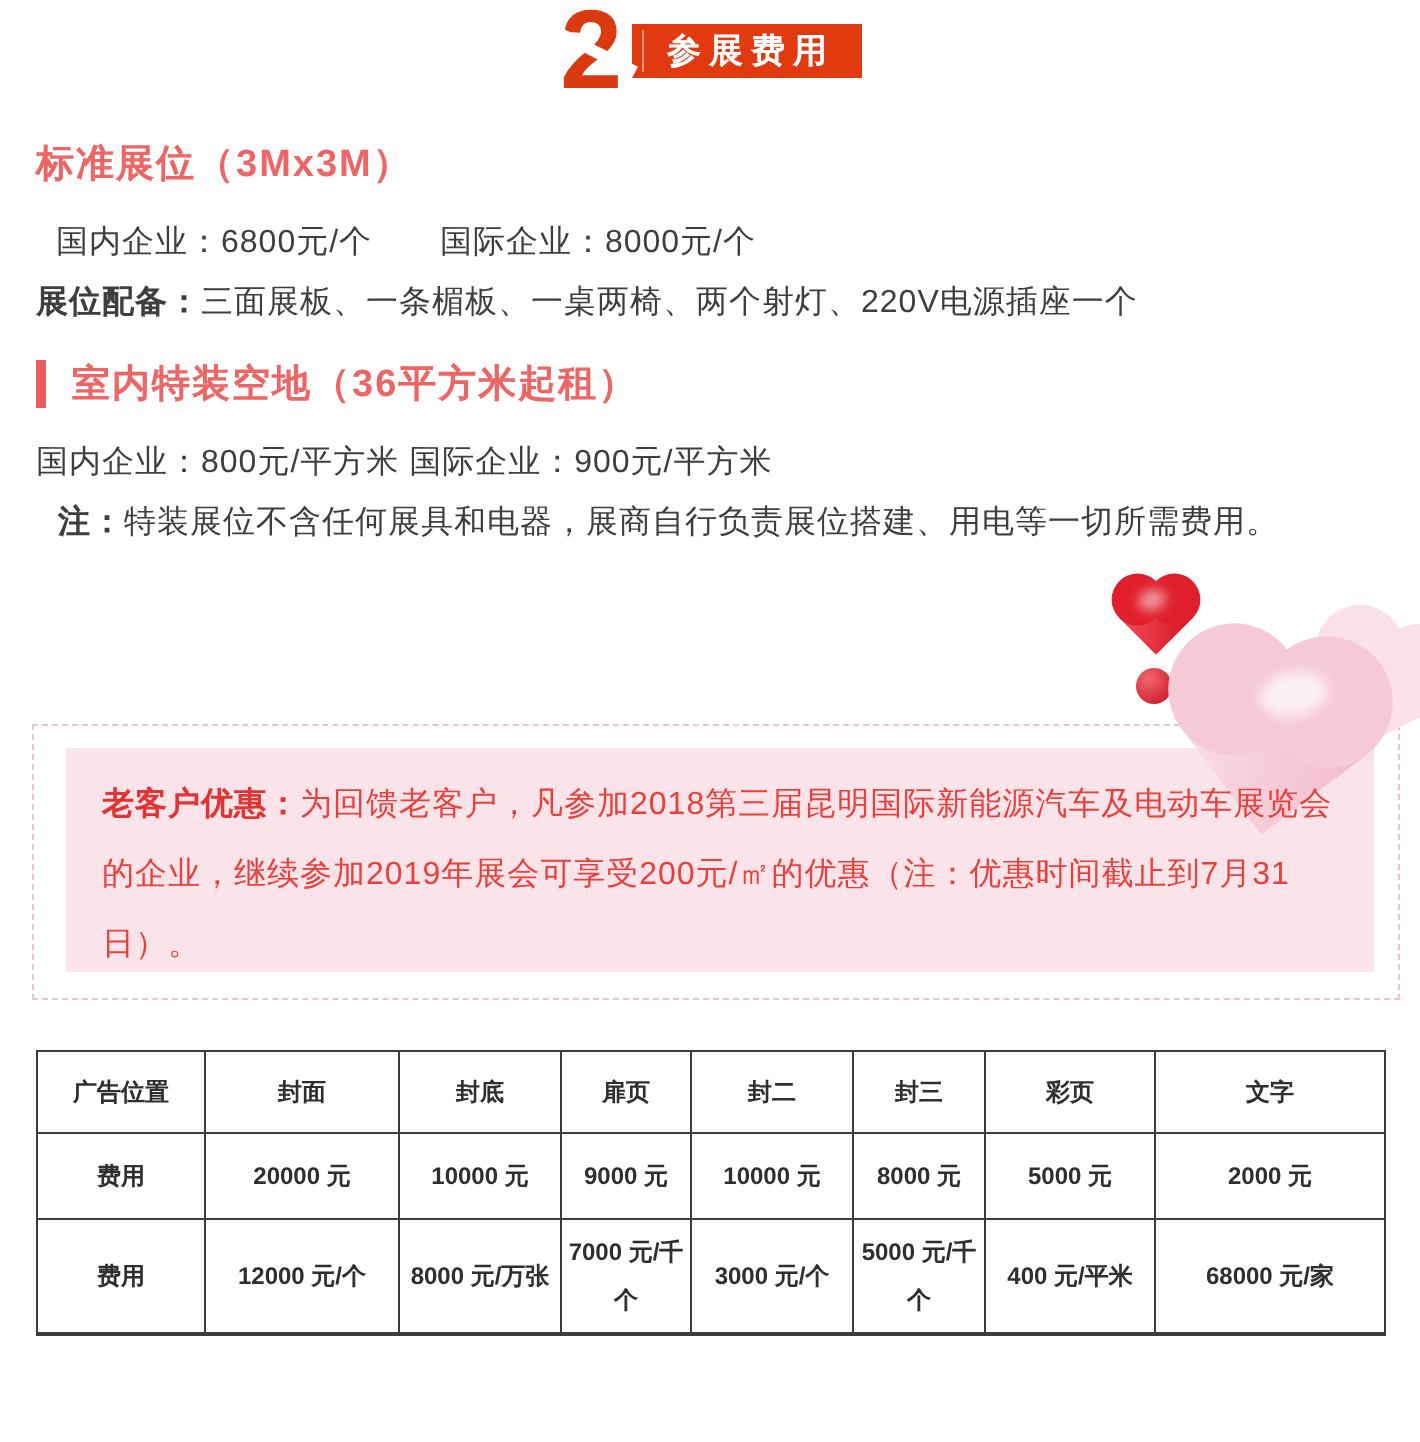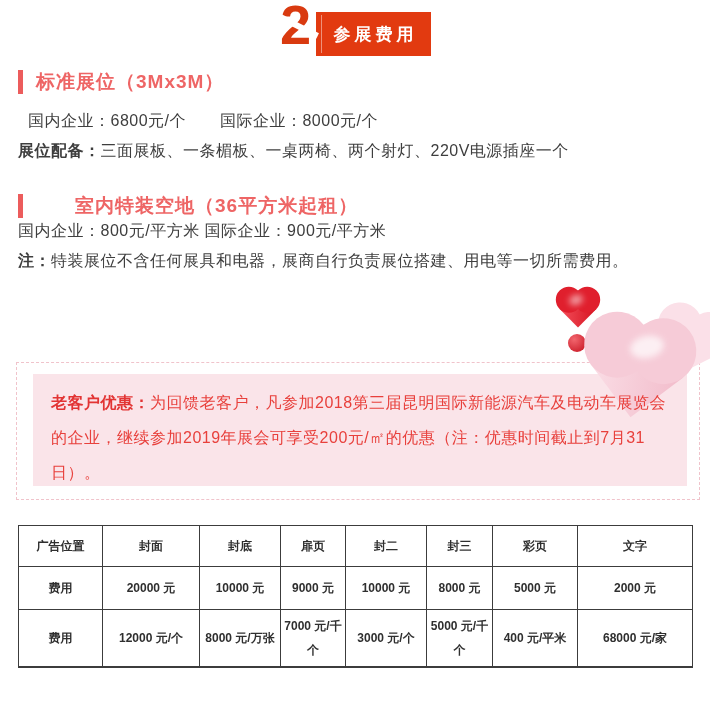--- a/index.html
+++ b/index.html
@@ -12,37 +12,37 @@
   
   .hdr-digit{
     left:280px;top:-4px;font-size:56px;font-weight:800;color:#d93a10;
     line-height:58px;z-index:2;
   }
   .hdr-digit .slash{
     position:absolute;left:-4px;top:27px;width:44px;height:6px;background:#ffffff;
     transform:rotate(27deg);
   }
   .hdr-banner{
-    left:316px;top:12px;width:115px;height:44px;background:#e23a10;
+    left:316px;top:12px;width:115px;height:27px;background:#e23a10;
     display:flex;align-items:center;justify-content:center;z-index:1;
   }
   .hdr-banner .stripe{
     position:absolute;left:5px;top:3px;bottom:3px;width:1px;background:rgba(255,255,255,.45);
   }
   .hdr-banner span{color:#ffffff;font-weight:700;font-size:17px;letter-spacing:4px;padding-left:4px;}
 
   
   .sec-title{left:18px;display:flex;align-items:center;height:26px;}
   .sec-title .bar{width:5px;height:24px;background:#ec5c5c;margin-right:13px;}
   .sec-title .txt{font-size:19px;font-weight:700;color:#ee6565;letter-spacing:1px;}
-  .t1{top:69px;} .t2{top:193px;gap:39px;}
+  .t1{top:69px;flex-direction:column;} .t2{top:179px;}
 
   
   .bodyline{left:18px;font-size:16px;color:#3e3e3e;letter-spacing:.5px;white-space:nowrap;}
-  .l1{top:111px;} .l2{top:141px;} .l3{top:221px;} .l4{top:251px;}
+  .l1{top:111px;} .l2{top:141px;} .l3{top:221px;} .l4{top:251px;margin-left:11px;}
   .bodyline .b{font-weight:700;}
   .sp1{display:inline-block;min-width:187px;margin-left:10px;}
   .sp2{display:inline-block;min-width:169px;text-align:right;}
 
   
   .heart{transform:rotate(-45deg);}
   .heart, .heart::before, .heart::after{background:var(--hc);}
   .heart::before,.heart::after{content:"";position:absolute;width:100%;height:100%;border-radius:50%;}
   .heart::before{top:-50%;left:0;}
   .heart::after{top:0;left:50%;}

